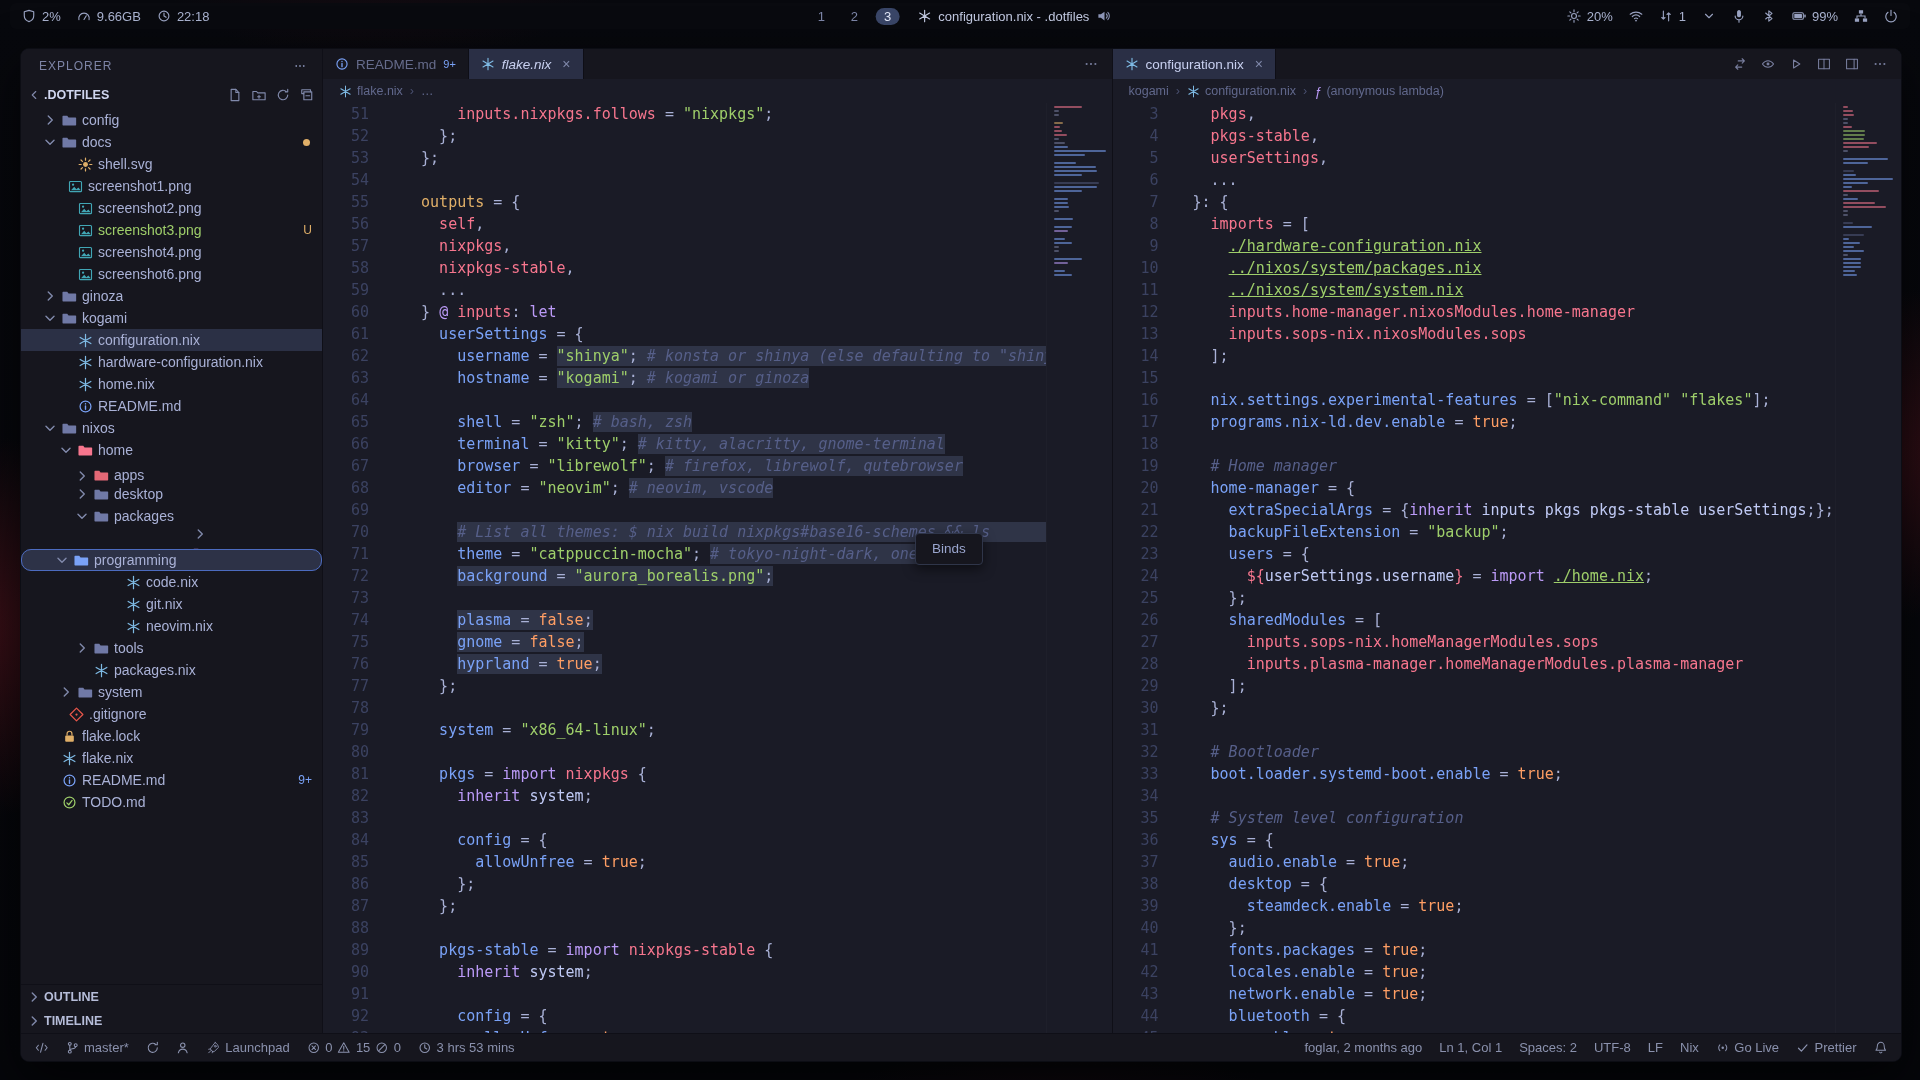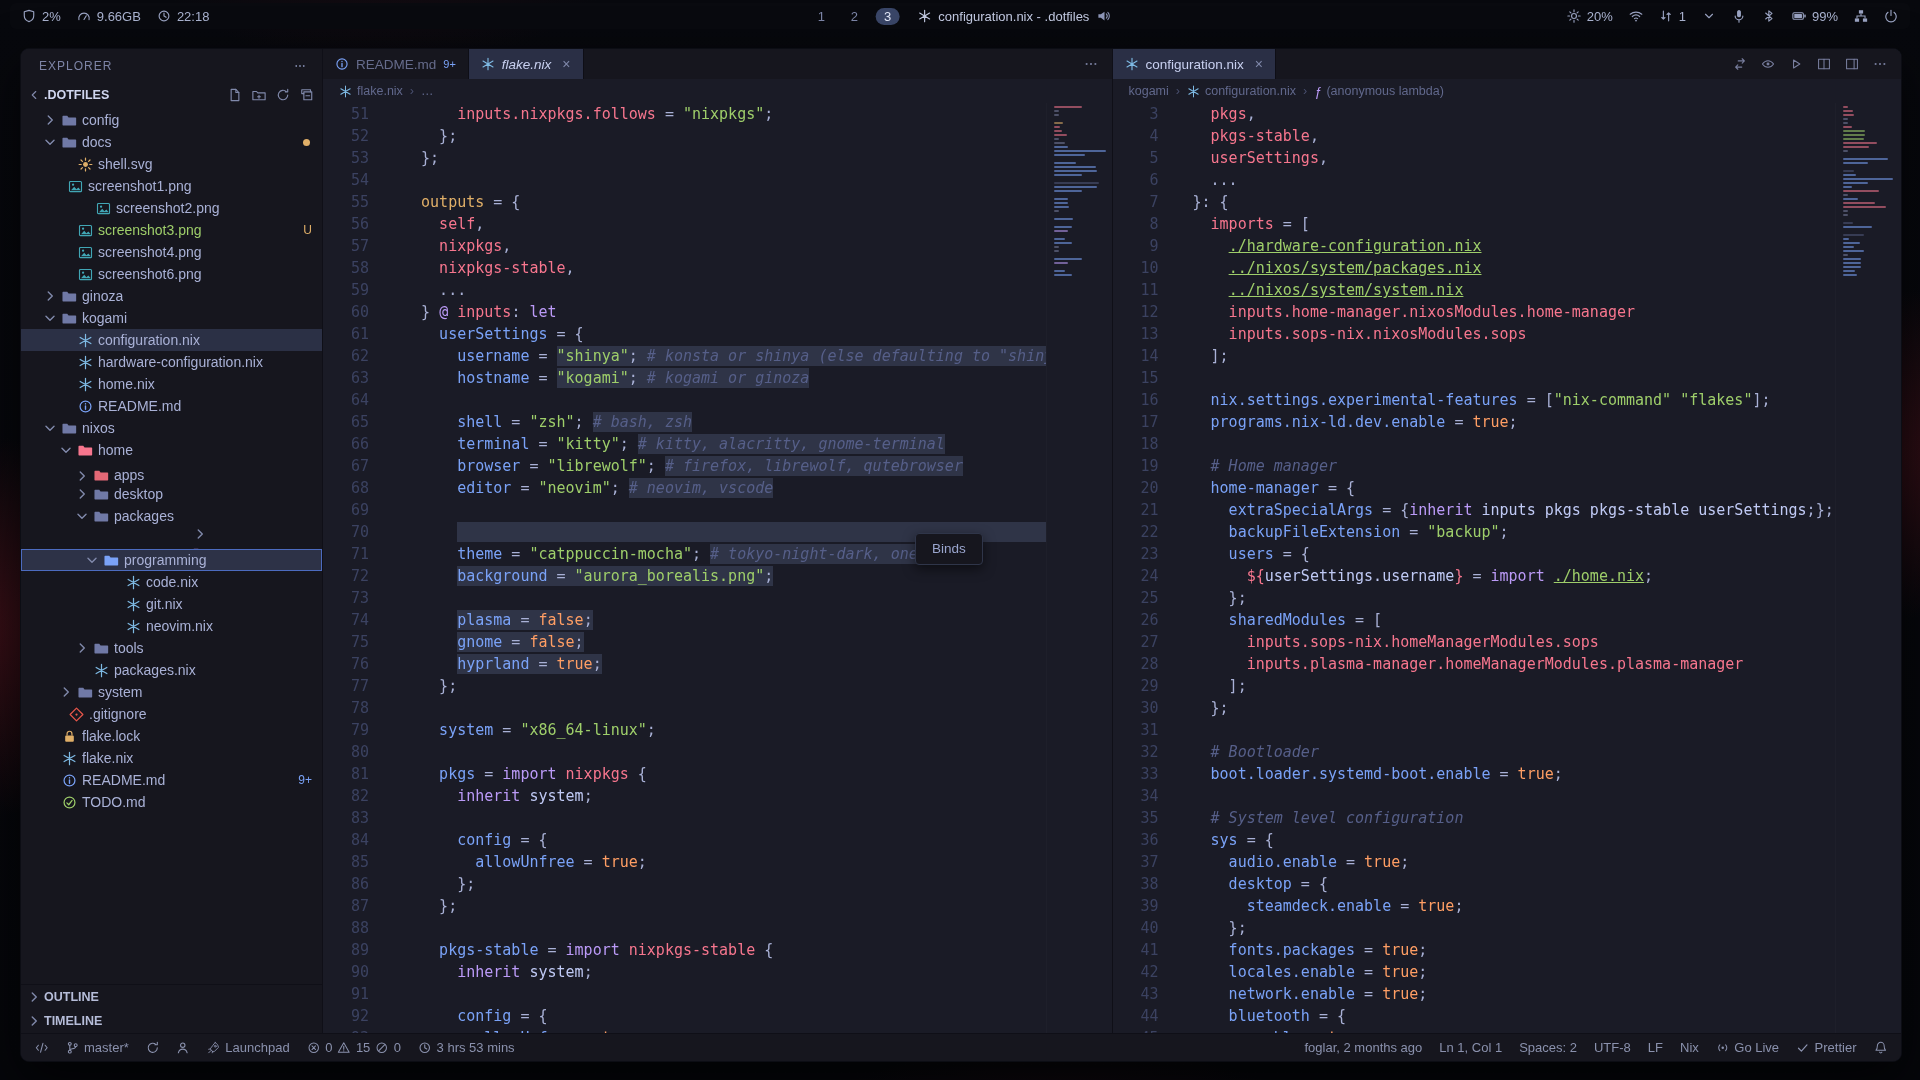--- a/index.html
+++ b/index.html
@@ -338,21 +338,21 @@
               </span>
               <span class="icon" style="color: rgb(65, 166, 181); font-size: 15px;">
                 <svg viewBox="0 0 16 16">
                   <rect x="1.6" y="2.6" width="12.8" height="10.8" rx="1" fill="none" stroke="currentColor" stroke-width="1.2"></rect>
                   <circle cx="5.4" cy="6" r="1.2" fill="currentColor"></circle>
                   <path d="M3.2 12l3.4-3.8 2.4 2.8 2-2 2.6 3z" fill="currentColor"></path>
                 </svg>
               </span>
               <span class="label">screenshot1.png</span>
             </div>
-            <div class="tree-row" style="padding-left: 56px;">
+            <div class="tree-row" style="padding-left: 38px;">
               <span class="chev empty">
                 <svg viewBox="0 0 16 16" fill="none" stroke="currentColor" stroke-width="1.3" stroke-linecap="round" stroke-linejoin="round">
                   <path d="M6 3.4 10.6 8 6 12.6" stroke-width="1.6"></path>
                 </svg>
               </span>
               <span class="icon" style="color: rgb(65, 166, 181); font-size: 15px;">
                 <svg viewBox="0 0 16 16">
                   <rect x="1.6" y="2.6" width="12.8" height="10.8" rx="1" fill="none" stroke="currentColor" stroke-width="1.2"></rect>
                   <circle cx="5.4" cy="6" r="1.2" fill="currentColor"></circle>
                   <path d="M3.2 12l3.4-3.8 2.4 2.8 2-2 2.6 3z" fill="currentColor"></path>
@@ -556,21 +556,21 @@
                   <path d="M6 3.4 10.6 8 6 12.6" stroke-width="1.6"></path>
                 </svg>
               </span>
               <span class="icon" style="color: rgb(157, 124, 216); font-size: 15px;">
                 <svg viewBox="0 0 16 16" fill="currentColor" stroke="none">
                   <path d="M1.2 3h4.4l1.4 1.7h7.4c.4 0 .7.3.7.7v7.2c0 .4-.3.7-.7.7H1.2c-.4 0-.7-.3-.7-.7V3.7c0-.4.3-.7.7-.7z"></path>
                 </svg>
               </span>
               <span class="label">applications</span>
             </div>
-            <div class="tree-row focused" style="padding-left: 64px;">
+            <div class="tree-row focused" style="padding-left: 34px; border-radius: 10px;">
               <span class="chev open">
                 <svg viewBox="0 0 16 16" fill="none" stroke="currentColor" stroke-width="1.3" stroke-linecap="round" stroke-linejoin="round">
                   <path d="M6 3.4 10.6 8 6 12.6" stroke-width="1.6"></path>
                 </svg>
               </span>
               <span class="icon" style="color: rgb(122, 162, 247); font-size: 15px;">
                 <svg viewBox="0 0 16 16" fill="currentColor" stroke="none">
                   <path d="M1.2 3h4.4l1.4 1.7h7.4c.4 0 .7.3.7.7v7.2c0 .4-.3.7-.7.7H1.2c-.4 0-.7-.3-.7-.7V3.7c0-.4.3-.7.7-.7z"></path>
                 </svg>
               </span>
@@ -804,21 +804,21 @@
               <div class="code-line"><span class="ln">60</span><span class="line-text"><span class="tk tk-p">  } </span><span class="tk tk-kw">@</span><span class="tk tk-p"> </span><span class="tk tk-k">inputs</span><span class="tk tk-p">: </span><span class="tk tk-kw">let</span></span></div>
               <div class="code-line"><span class="ln">61</span><span class="line-text"><span class="tk tk-v">    userSettings</span><span class="tk tk-p"> = {</span></span></div>
               <div class="code-line"><span class="ln">62</span><span class="line-text"><span class="sel" style="left: 17ch; right: -600px;"></span><span class="tk tk-v">      username</span><span class="tk tk-p"> = </span><span class="tk tk-s">"shinya"</span><span class="tk tk-p">; </span><span class="tk tk-c"># konsta or shinya (else defaulting to "shinya")</span></span></div>
               <div class="code-line"><span class="ln">63</span><span class="line-text"><span class="sel" style="left: 17ch; width: 28ch;"></span><span class="tk tk-v">      hostname</span><span class="tk tk-p"> = </span><span class="tk tk-s">"kogami"</span><span class="tk tk-p">; </span><span class="tk tk-c"># kogami or ginoza</span></span></div>
               <div class="code-line"><span class="ln">64</span><span class="line-text"></span></div>
               <div class="code-line"><span class="ln">65</span><span class="line-text"><span class="sel" style="left: 21ch; width: 11ch;"></span><span class="tk tk-v">      shell</span><span class="tk tk-p"> = </span><span class="tk tk-s">"zsh"</span><span class="tk tk-p">; </span><span class="tk tk-c"># bash, zsh</span></span></div>
               <div class="code-line"><span class="ln">66</span><span class="line-text"><span class="sel" style="left: 26ch; width: 34ch;"></span><span class="tk tk-v">      terminal</span><span class="tk tk-p"> = </span><span class="tk tk-s">"kitty"</span><span class="tk tk-p">; </span><span class="tk tk-c"># kitty, alacritty, gnome-terminal</span></span></div>
               <div class="code-line"><span class="ln">67</span><span class="line-text"><span class="sel" style="left: 29ch; width: 33ch;"></span><span class="tk tk-v">      browser</span><span class="tk tk-p"> = </span><span class="tk tk-s">"librewolf"</span><span class="tk tk-p">; </span><span class="tk tk-c"># firefox, librewolf, qutebrowser</span></span></div>
               <div class="code-line"><span class="ln">68</span><span class="line-text"><span class="sel" style="left: 25ch; width: 16ch;"></span><span class="tk tk-v">      editor</span><span class="tk tk-p"> = </span><span class="tk tk-s">"neovim"</span><span class="tk tk-p">; </span><span class="tk tk-c"># neovim, vscode</span></span></div>
               <div class="code-line"><span class="ln">69</span><span class="line-text"></span></div>
-              <div class="code-line"><span class="ln">70</span><span class="line-text"><span class="sel" style="left: 6ch; right: -600px;"></span></span></div>
+              <div class="code-line"><span class="ln">70</span><span class="line-text"><span class="sel" style="left: 6ch; right: -600px;"></span><span class="tk tk-c">      # List all themes: $ nix build nixpkgs#base16-schemes &amp;&amp; ls</span></span></div>
               <div class="code-line"><span class="ln">71</span><span class="line-text"><span class="sel" style="left: 34ch; width: 28ch;"></span><span class="tk tk-v">      theme</span><span class="tk tk-p"> = </span><span class="tk tk-s">"catppuccin-mocha"</span><span class="tk tk-p">; </span><span class="tk tk-c"># tokyo-night-dark, one-dark</span></span></div>
               <div class="code-line"><span class="ln">72</span><span class="line-text"><span class="sel" style="left: 6ch; width: 35ch;"></span><span class="tk tk-v">      background</span><span class="tk tk-p"> = </span><span class="tk tk-s">"aurora_borealis.png"</span><span class="tk tk-p">;</span></span></div>
               <div class="code-line"><span class="ln">73</span><span class="line-text"></span></div>
               <div class="code-line"><span class="ln">74</span><span class="line-text"><span class="sel" style="left: 6ch; width: 15ch;"></span><span class="tk tk-v">      plasma</span><span class="tk tk-p"> = </span><span class="tk tk-b">false</span><span class="tk tk-p">;</span></span></div>
               <div class="code-line"><span class="ln">75</span><span class="line-text"><span class="sel" style="left: 6ch; width: 14ch;"></span><span class="tk tk-v">      gnome</span><span class="tk tk-p"> = </span><span class="tk tk-b">false</span><span class="tk tk-p">;</span></span></div>
               <div class="code-line"><span class="ln">76</span><span class="line-text"><span class="sel" style="left: 6ch; width: 16ch;"></span><span class="tk tk-v">      hyprland</span><span class="tk tk-p"> = </span><span class="tk tk-b">true</span><span class="tk tk-p">;</span></span></div>
               <div class="code-line"><span class="ln">77</span><span class="line-text"><span class="tk tk-p">    };</span></span></div>
               <div class="code-line"><span class="ln">78</span><span class="line-text"></span></div>
               <div class="code-line"><span class="ln">79</span><span class="line-text"><span class="tk tk-v">    system</span><span class="tk tk-p"> = </span><span class="tk tk-s">"x86_64-linux"</span><span class="tk tk-p">;</span></span></div>
               <div class="code-line"><span class="ln">80</span><span class="line-text"></span></div>

